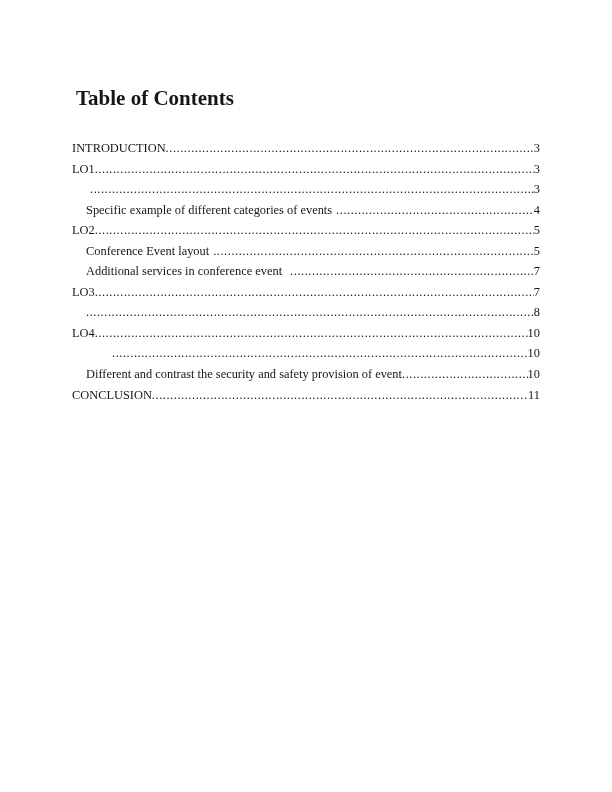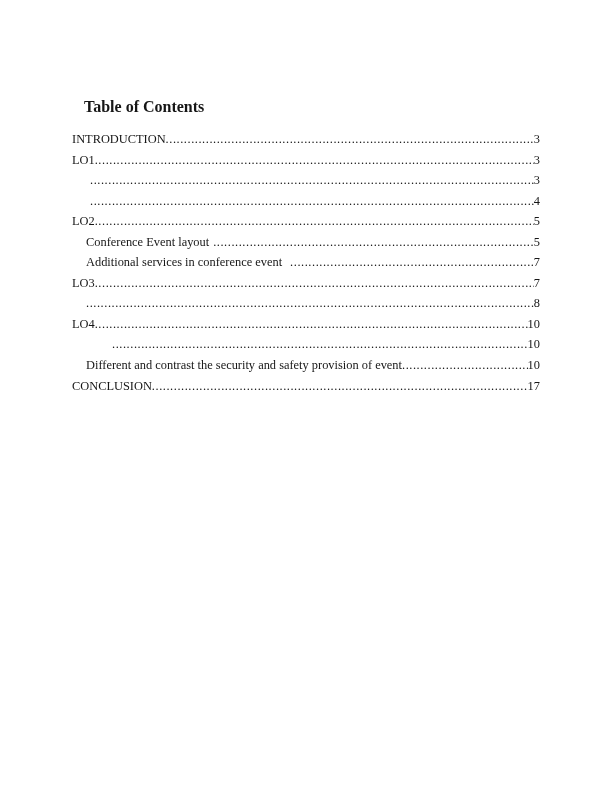--- a/index.html
+++ b/index.html
@@ -20,27 +20,27 @@
     overflow: hidden;
     background: #ffffff;
   }
   .content {
     position: absolute;
     left: 72px;
     top: 85px;
     width: 468px;
   }
   .doc-title {
-    font-size: 16px;
+    font-size: 21px;
     font-weight: bold;
     line-height: 19px;
-    margin: 12px;
+    margin: 4px;
   }
   .toc {
-    margin-top: 13px;
+    margin-top: 30px;
     text-align: center;
   }
   .toc-row {
     display: flex;
     align-items: baseline;
     font-size: 12.4px;
     line-height: 20.55px;
     height: 20.55px;
   }
   .toc-row.sub {
@@ -89,20 +89,21 @@
         <span class="toc-leader"></span>
         <span class="toc-page">3</span>
       </div>
 
       <div class="toc-row sub">
         <span class="toc-leader gap-xs"></span>
         <span class="toc-page">3</span>
       </div>
 
       <div class="toc-row sub">
+        <span class="toc-label">Specific example of different categories of events</span>
         <span class="toc-leader gap-xs"></span>
         <span class="toc-page">4</span>
       </div>
 
       <div class="toc-row">
         <span class="toc-label">LO2</span>
         <span class="toc-leader"></span>
         <span class="toc-page">5</span>
       </div>
 
@@ -143,19 +144,19 @@
 
       <div class="toc-row sub">
         <span class="toc-label">Different and contrast the security and safety provision of event</span>
         <span class="toc-leader"></span>
         <span class="toc-page">10</span>
       </div>
 
       <div class="toc-row">
         <span class="toc-label">CONCLUSION</span>
         <span class="toc-leader"></span>
-        <span class="toc-page">17</span>
+        <span class="toc-page">11</span>
       </div>
 
 
     </div>
   </div>
 </div>
 
 </body></html>

